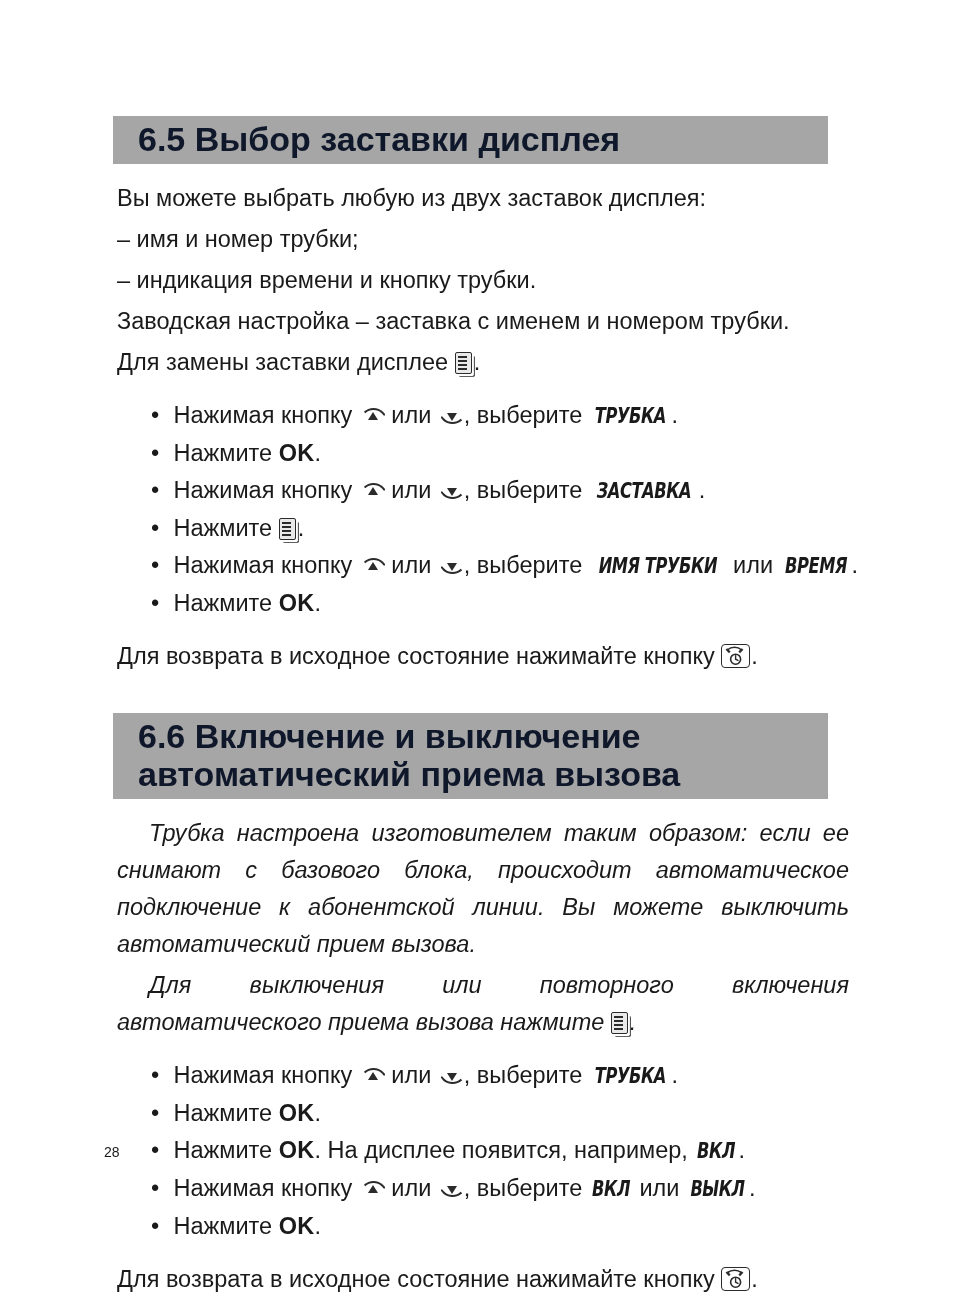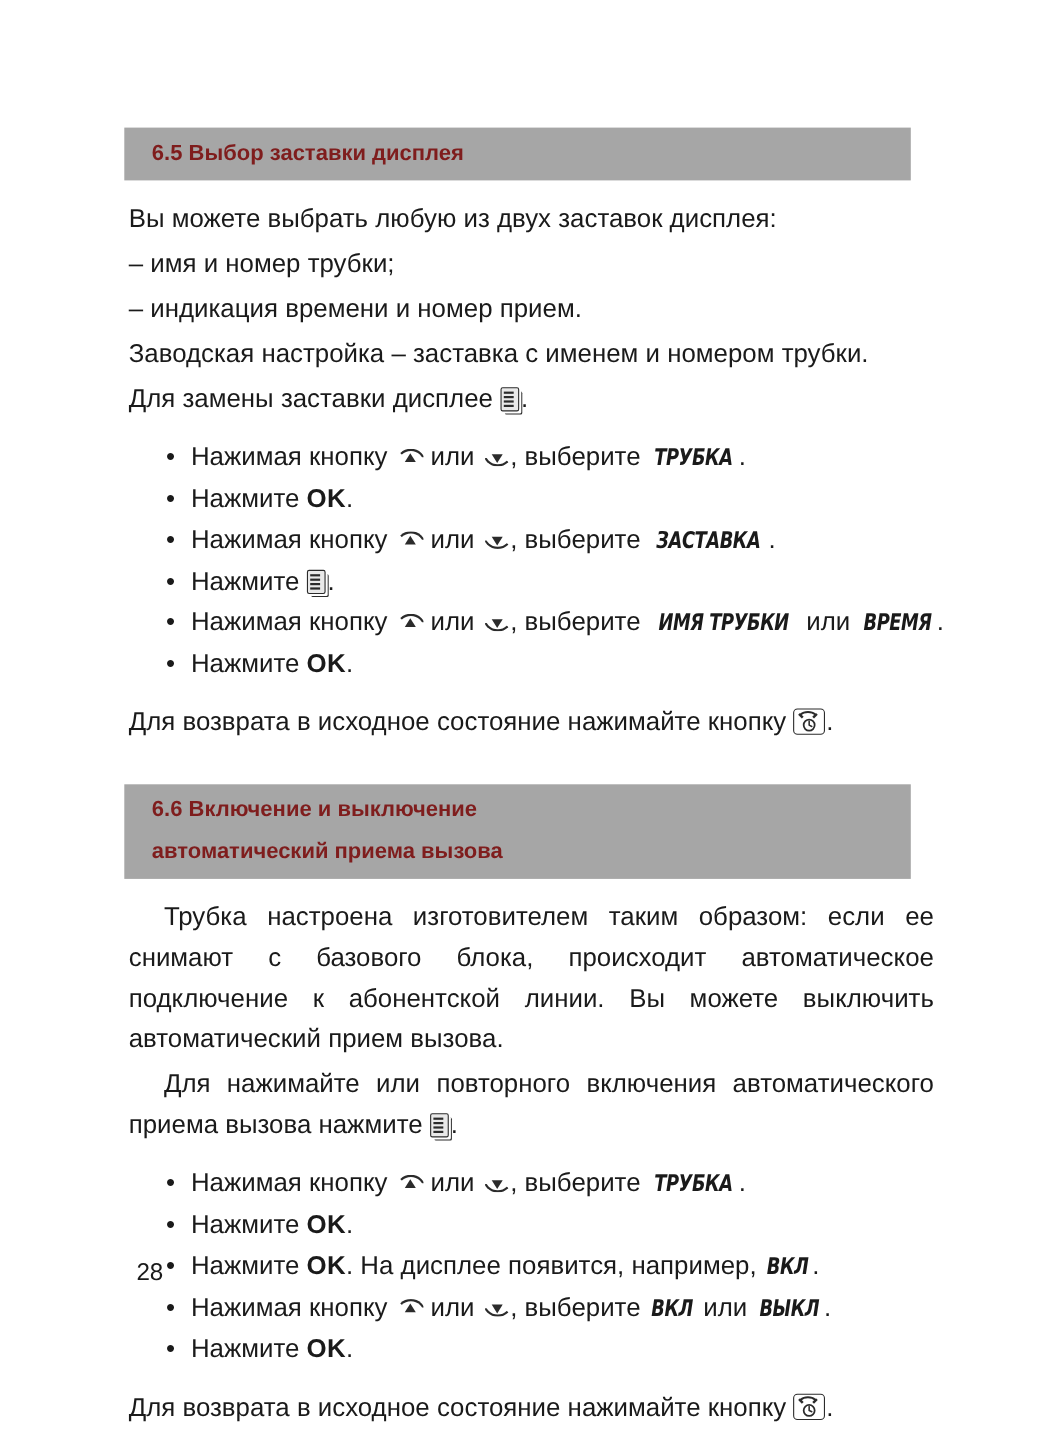--- a/index.html
+++ b/index.html
@@ -17,23 +17,23 @@
     overflow: hidden;
   }
   .content {
     position: absolute;
     left: 113px;
     top: 116px;
     width: 740px;
   }
   .section-header {
     background: #a6a6a6;
-    color: #7f1d1d;
+    color: #0f172a;
     font-weight: bold;
-    font-size: 20px;
+    font-size: 34px;
     line-height: 38px;
     padding: 4px 0 6px 25px;
     width: 715px;
     box-sizing: border-box;
   }
   .section-header .line2 {
     display: block;
   }
   .body-block {
     margin-top: 16px;
@@ -43,20 +43,21 @@
   .para {
     margin: 4px;
   }
   .para.justify {
     text-align: justify;
     text-align-last: left;
     text-justify: inter-word;
   }
   .para.indent {
     text-indent: 32px;
+    font-style: italic;
   }
   .bullets {
     margin: 16px;
     padding: 0;
     list-style: none;
   }
   .bullets li {
     margin: 0 0 0 22px;
     font-size: 23.5px;
     line-height: 37px;
@@ -162,42 +163,42 @@
     left: 0; top: 0;
     width: 27px; height: 22px;
     border: 1.8px solid #2b2b2b;
     border-radius: 4px;
     background: #ffffff;
   }
   .icon-hook svg { position: absolute; left: 2px; top: 1px; }
 
   .page-number {
     position: absolute;
-    left: 124px;
+    left: 104px;
     top: 1144px;
-    font-size: 22px;
+    font-size: 14px;
     color: #1a1a1a;
   }
   .gap-lg { height: 34px; }
 </style>
 </head>
 <body>
 
 <div class="page">
 
   <div class="content">
 
     <div class="section-header">
       <span>6.5 Выбор заставки дисплея</span>
     </div>
 
     <div class="body-block">
       <p class="para">Вы можете выбрать любую из двух заставок дисплея:</p>
       <p class="para">– имя и номер трубки;</p>
-      <p class="para">– индикация времени и номер прием.</p>
+      <p class="para">– индикация времени и кнопку трубки.</p>
       <p class="para">Заводская настройка – заставка с именем и номером трубки.</p>
 
       <p class="para">
         <span>Для замены заставки дисплее</span>
         <span class="icon icon-menu">
           <span class="frame">
               <i></i>
               <i></i>
               <i></i>
               <i></i>
@@ -280,21 +281,21 @@
 
     <div class="section-header">
       <span class="line2">6.6 Включение и выключение</span>
       <span class="line2">автоматический приема вызова</span>
     </div>
 
     <div class="body-block">
       <p class="para justify indent">Трубка настроена изготовителем таким образом: если ее снимают с базового блока, происходит автоматическое подключение к абонентской линии. Вы можете выключить автоматический прием вызова.</p>
 
       <p class="para justify indent">
-        <span>Для нажимайте или повторного включения автоматического приема вызова нажмите</span>
+        <span>Для выключения или повторного включения автоматического приема вызова нажмите</span>
         <span class="icon icon-menu">
           <span class="frame">
               <i></i>
               <i></i>
               <i></i>
               <i></i>
             </span>
         </span><span>.</span>
       </p>
 

